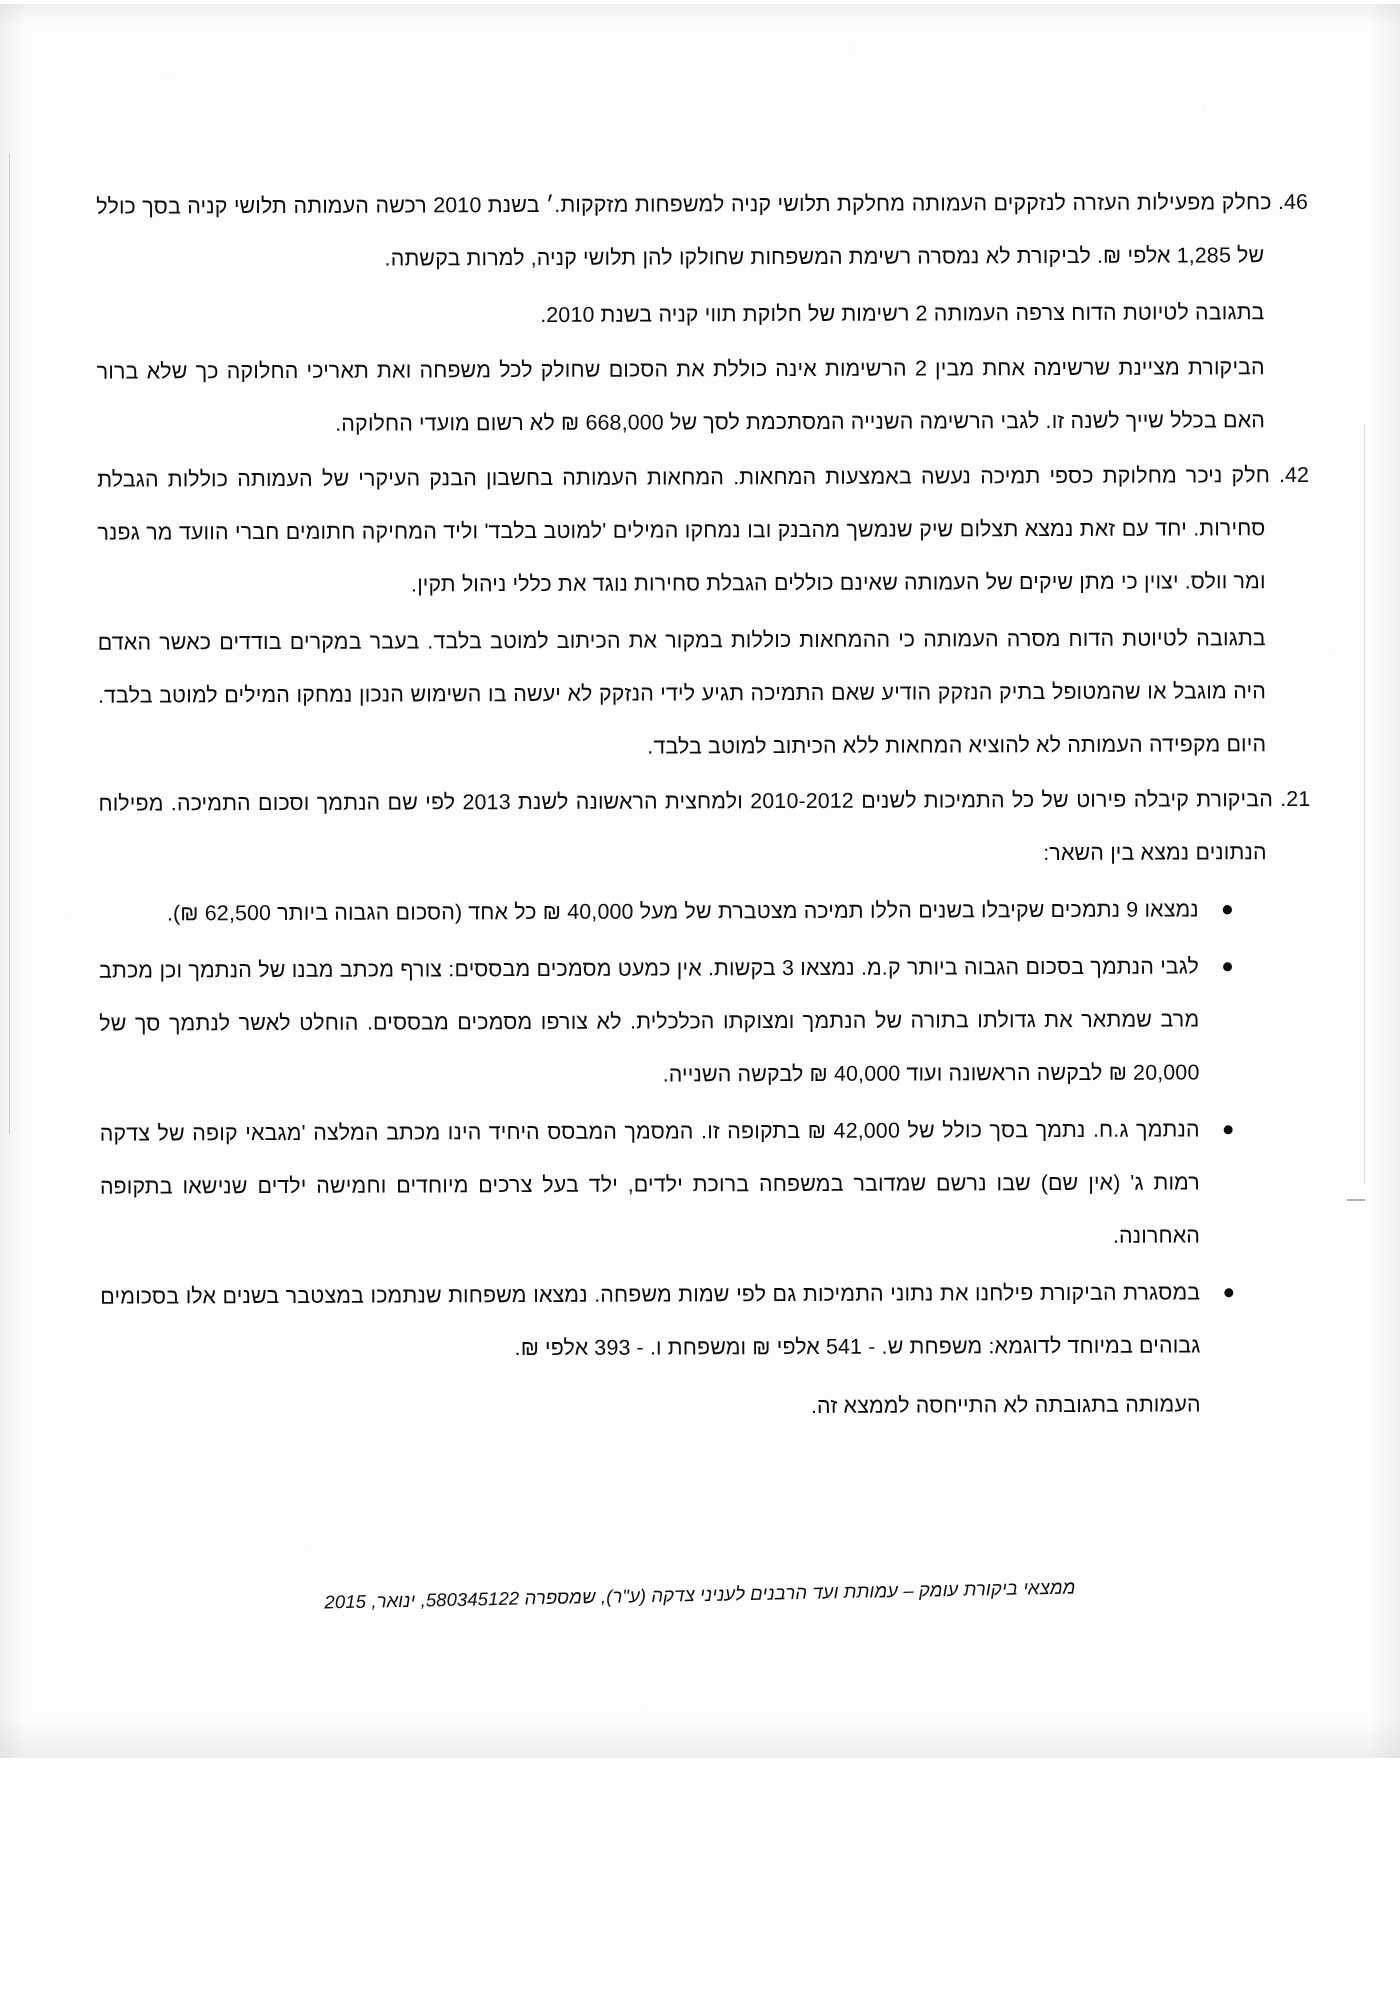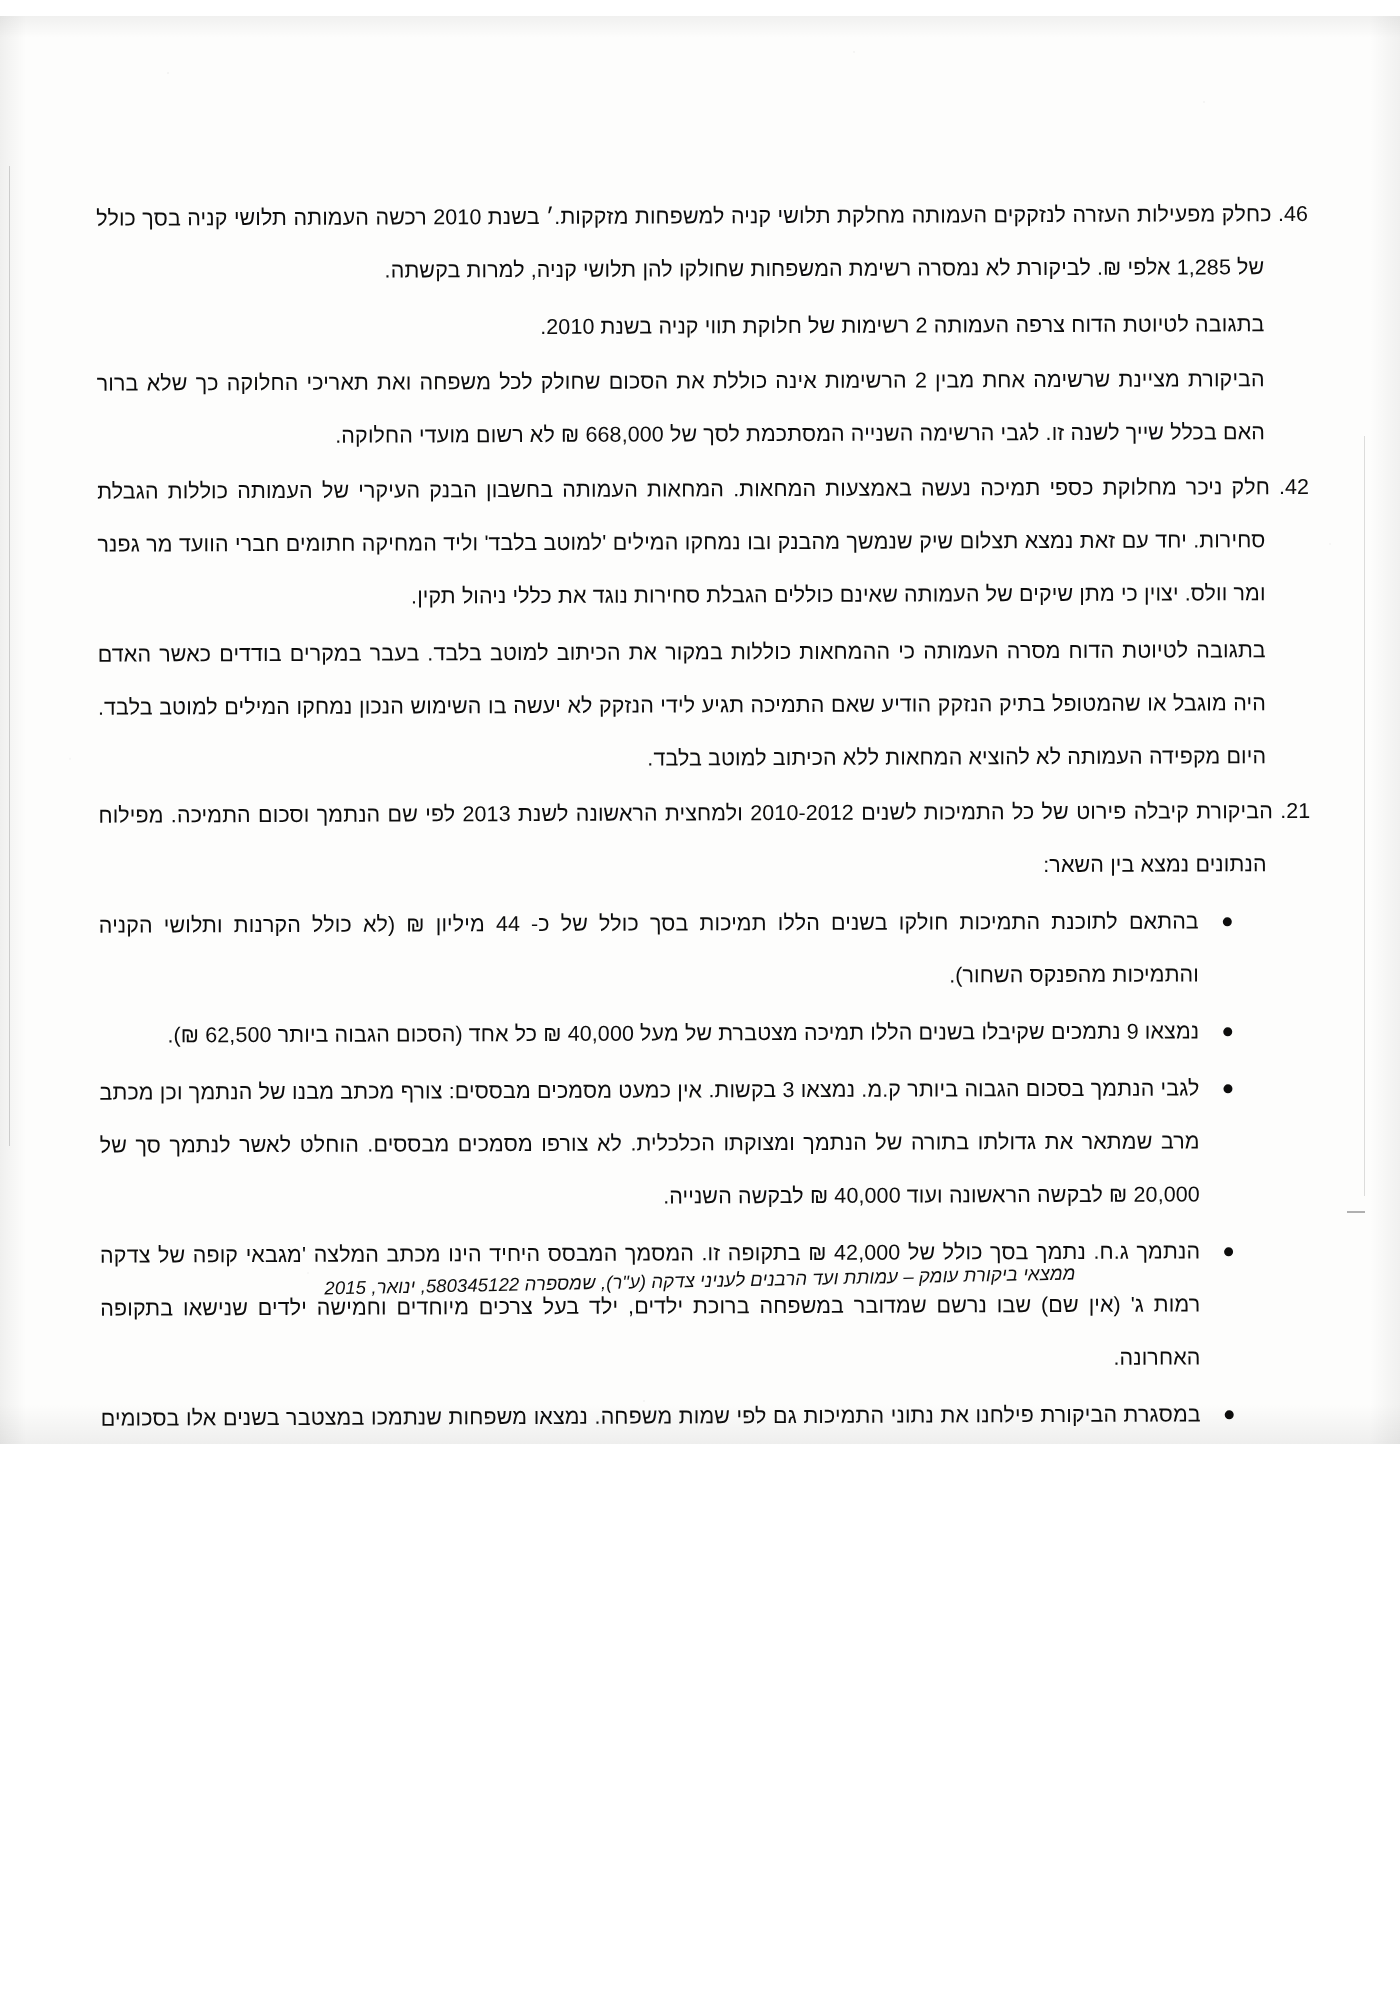--- a/index.html
+++ b/index.html
@@ -5,22 +5,22 @@
 <style>
   html, body {
     margin: 0;
     padding: 0;
     background: #ffffff;
   }
 
   .page {
     position: relative;
     width: 1400px;
-    height: 1428px;
-    margin: 16px auto;
+    height: 1754px;
+    margin: 4px auto;
     background: #fdfdfc;
     overflow: hidden;
     font-family: "Liberation Sans", "DejaVu Sans", sans-serif;
     color: #0d0d0d;
     
     background-image:
       radial-gradient(circle at 12% 4%, rgba(0,0,0,0.035) 0 1.2px, transparent 1.4px),
       radial-gradient(circle at 61% 2.5%, rgba(0,0,0,0.03) 0 1px, transparent 1.2px),
       radial-gradient(circle at 86% 6%, rgba(0,0,0,0.03) 0 1px, transparent 1.2px),
       radial-gradient(circle at 5% 52%, rgba(0,0,0,0.028) 0 1px, transparent 1.2px),
@@ -220,21 +220,20 @@
 
     <div class="clause-wrap">
       <span class="clause"><span class="num">21.</span>
         <span class="clause-body">הביקורת קיבלה פירוט של כל התמיכות לשנים 2010-2012 ולמחצית הראשונה לשנת 2013 לפי שם הנתמך וסכום התמיכה. מפילוח הנתונים נמצא בין השאר:</span>
       </span>
     </div>
 
     <ul class="bullets">
       <li>
         <span class="dot"></span>
-        <span>בהתאם לתוכנת התמיכות חולקו בשנים הללו תמיכות בסך כולל של  כ- 44 מיליון ₪ (לא כולל הקרנות ותלושי הקניה והתמיכות מהפנקס השחור).</span>
       </li>
       <li>
         <span class="dot"></span>
         <span>נמצאו 9 נתמכים שקיבלו בשנים הללו תמיכה מצטברת של מעל 40,000 ₪ כל אחד (הסכום הגבוה ביותר 62,500 ₪).</span>
       </li>
       <li>
         <span class="dot"></span>
         <span>לגבי הנתמך בסכום הגבוה ביותר ק.מ. נמצאו 3 בקשות. אין כמעט מסמכים מבססים: צורף מכתב מבנו של הנתמך וכן מכתב מרב שמתאר את גדולתו בתורה של הנתמך ומצוקתו הכלכלית. לא צורפו מסמכים מבססים. הוחלט לאשר לנתמך סך של 20,000 ₪ לבקשה הראשונה ועוד 40,000 ₪ לבקשה השנייה.</span>
       </li>
       <li>

